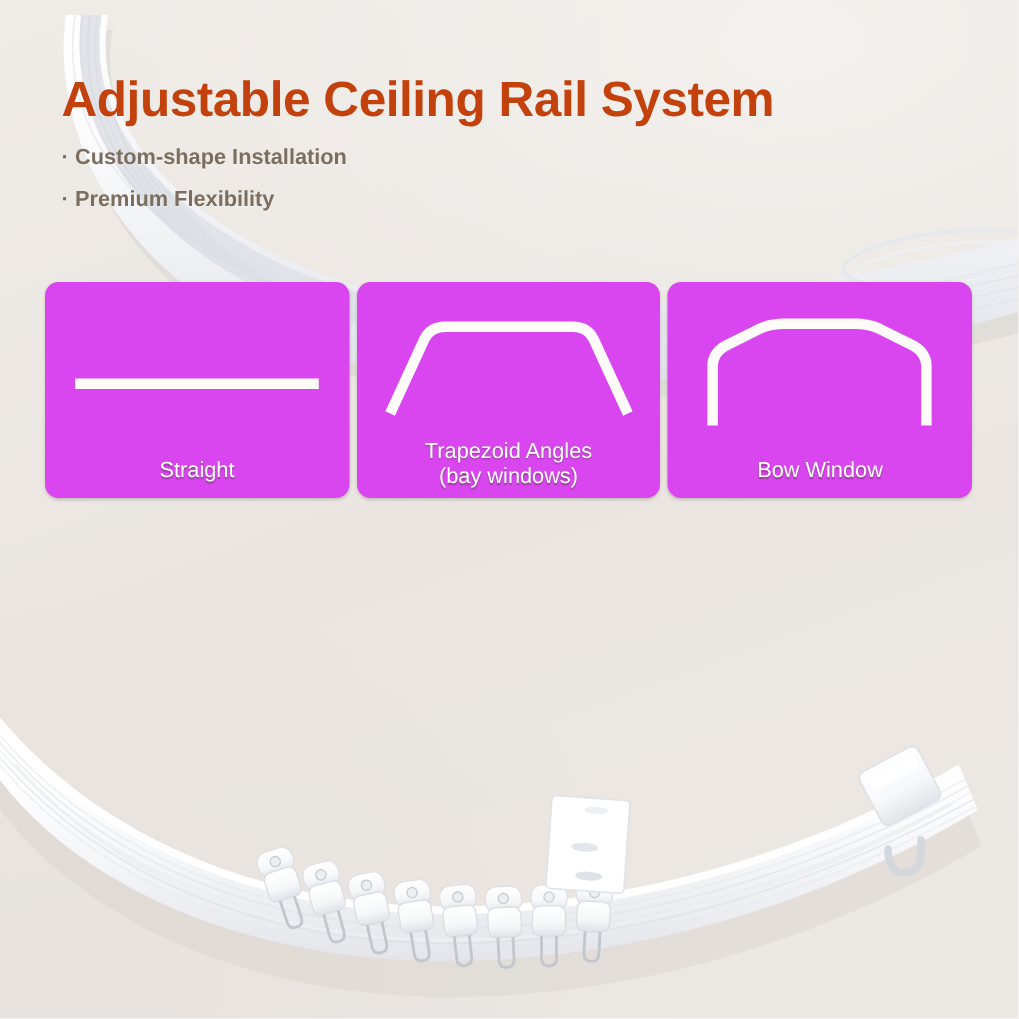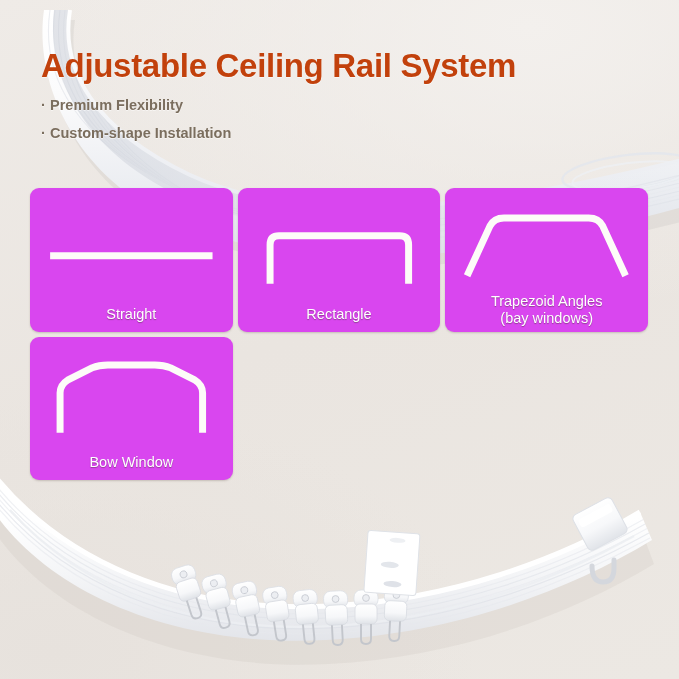--- a/index.html
+++ b/index.html
@@ -169,40 +169,34 @@
 
     <path d="M 70,10 C 60,70 95,130 190,175 C 300,226 470,214 690,158" fill="none" stroke="url(#railEdgeTop)" stroke-width="4"></path>
 
     <ellipse cx="628" cy="172" rx="66" ry="17" fill="none" stroke="#e3e6ec" stroke-width="2.4" opacity="0.85" transform="rotate(-7 628 172)"></ellipse>
     <ellipse cx="630" cy="176" rx="58" ry="13" fill="none" stroke="#eef0f4" stroke-width="2" opacity="0.8" transform="rotate(-7 630 176)"></ellipse>
   </svg>
 
   <div class="header">
     <div class="title">Adjustable Ceiling Rail System</div>
     <div class="bullets">
+      <div class="bullet"><span class="dot">·</span><span>Custom-shape Installation</span></div>
       <div class="bullet"><span class="dot">·</span><span>Premium Flexibility</span></div>
-      <div class="bullet"><span class="dot">·</span><span>Custom-shape Installation</span></div>
     </div>
   </div>
 
   <div class="grid">
 
     <div class="card">
       <svg class="card-art" viewBox="0 0 203 144">
         <line x1="20" y1="68" x2="183" y2="68" stroke="#fdfcf8" stroke-width="7" stroke-linecap="butt"></line>
       </svg>
       <div class="card-label">Straight</div>
     </div>
 
-    <div class="card">
-      <svg class="card-art" viewBox="0 0 203 144">
-        <path d="M 32,96 L 32,57 Q 32,48 41,48 L 162,48 Q 171,48 171,57 L 171,96" fill="none" stroke="#fdfcf8" stroke-width="7" stroke-linecap="butt"></path>
-      </svg>
-      <div class="card-label">Rectangle</div>
-    </div>
 
 
 
     <div class="card">
       <svg class="card-art" viewBox="0 0 203 144">
         <path d="M 22,88 L 45,38 Q 49,30 59,30 L 144,30 Q 154,30 158,38 L 181,88" fill="none" stroke="#fdfcf8" stroke-width="7" stroke-linecap="butt" stroke-linejoin="round"></path>
       </svg>
       <div class="card-label two-line">Trapezoid Angles
 (bay windows)</div>
     </div>

